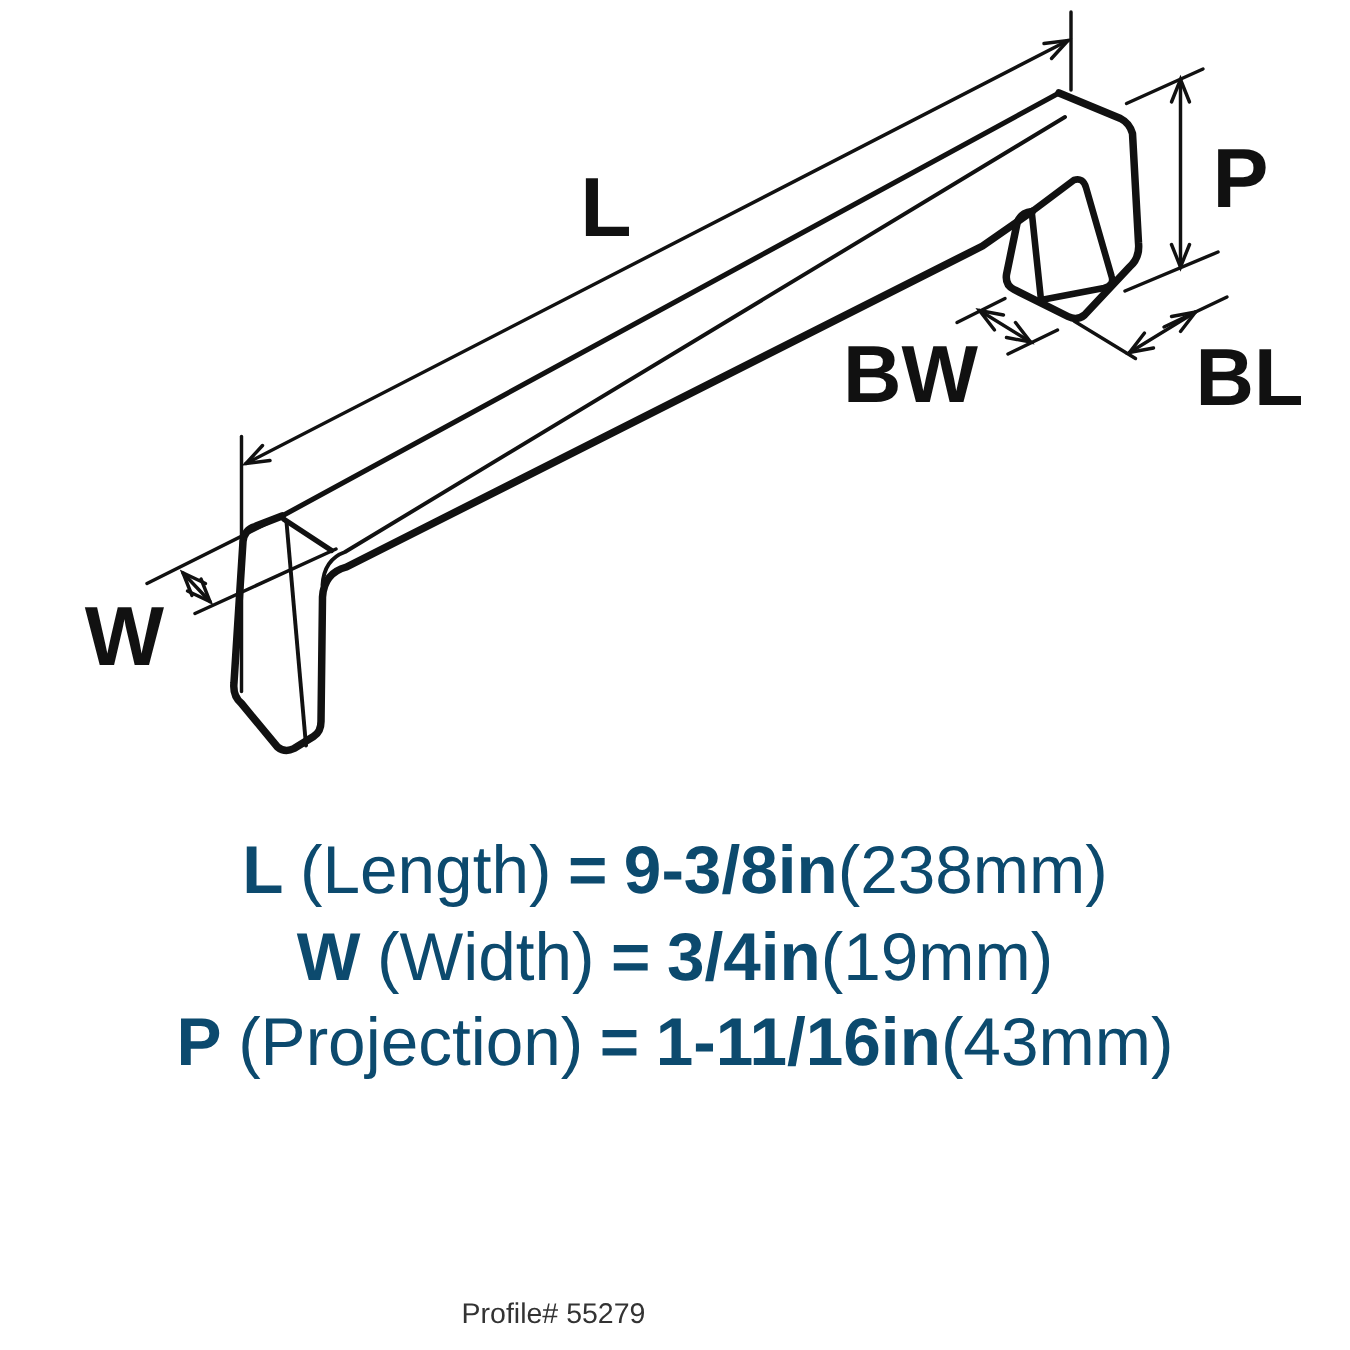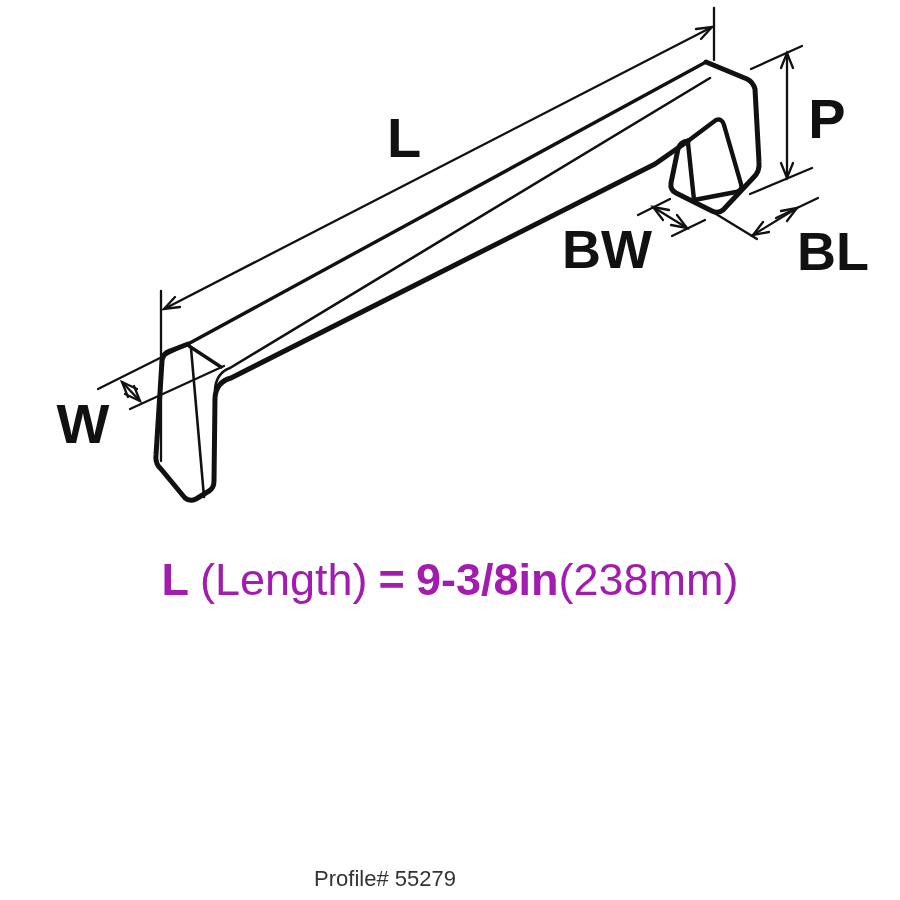--- a/index.html
+++ b/index.html
@@ -25,38 +25,38 @@
     font-weight: 700;
     fill: #111111;
   }
 
   
   .specs {
     position: absolute;
     left: 0; top: 551px;
     width: 900px;
     text-align: center;
-    color: #a21caf;
+    color: #0c4a6e;
   }
   .spec-line {
     font-size: 45px;
     line-height: 57.5px;
     white-space: nowrap;
     font-weight: 400;
   }
   .spec-line .b { font-weight: 700; }
   .spec-line .tok { margin-left: 11px; }
   .spec-line .tight { margin-left: 0; }
 
   .profile-line {
     position: absolute;
-    left: 16px; top: 866px;
+    left: 0; top: 866px;
     width: 738px;
     text-align: center;
-    font-size: 22px;
+    font-size: 19px;
     color: #333333;
     font-weight: 400;
   }
 </style>
 </head>
 <body>
 
 <div id="stage">
 
   <svg class="diagram-svg" width="900" height="548" viewBox="0 0 900 548" xmlns="http://www.w3.org/2000/svg">
@@ -121,16 +121,18 @@
       <path class="dim" d="M776,218 L818,198"></path>
       <path class="dim" d="M753,235 L797,208"></path>
       <path class="dim" d="M769,232 L753,235 L763,222"></path>
       <path class="dim" d="M787,221 L797,208 L781,211"></path>
       <text class="dim-label" x="833" y="270" font-size="54" text-anchor="middle">BL</text>
     </g>
   </svg>
 
   <div class="specs">
     <div class="spec-line"><span class="b">L</span><span class="tok">(Length)</span><span class="b tok">=</span><span class="b tok">9-3/8in</span><span class="tight">(238mm)</span></div>
+    <div class="spec-line"><span class="b">W</span><span class="tok">(Width)</span><span class="b tok">=</span><span class="b tok">3/4in</span><span class="tight">(19mm)</span></div>
+    <div class="spec-line"><span class="b">P</span><span class="tok">(Projection)</span><span class="b tok">=</span><span class="b tok">1-11/16in</span><span class="tight">(43mm)</span></div>
   </div>
 
   <div class="profile-line">Profile# 55279</div>
 </div>
 
 </body></html>

